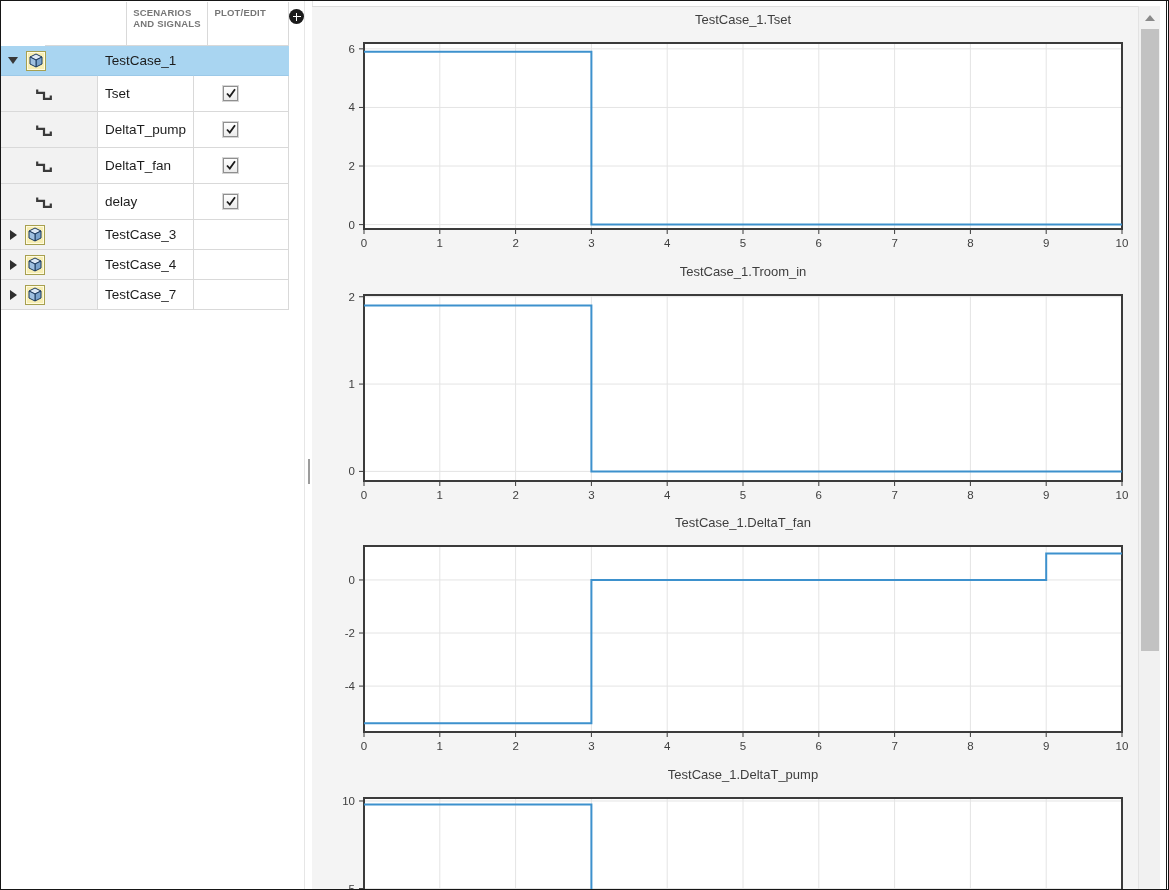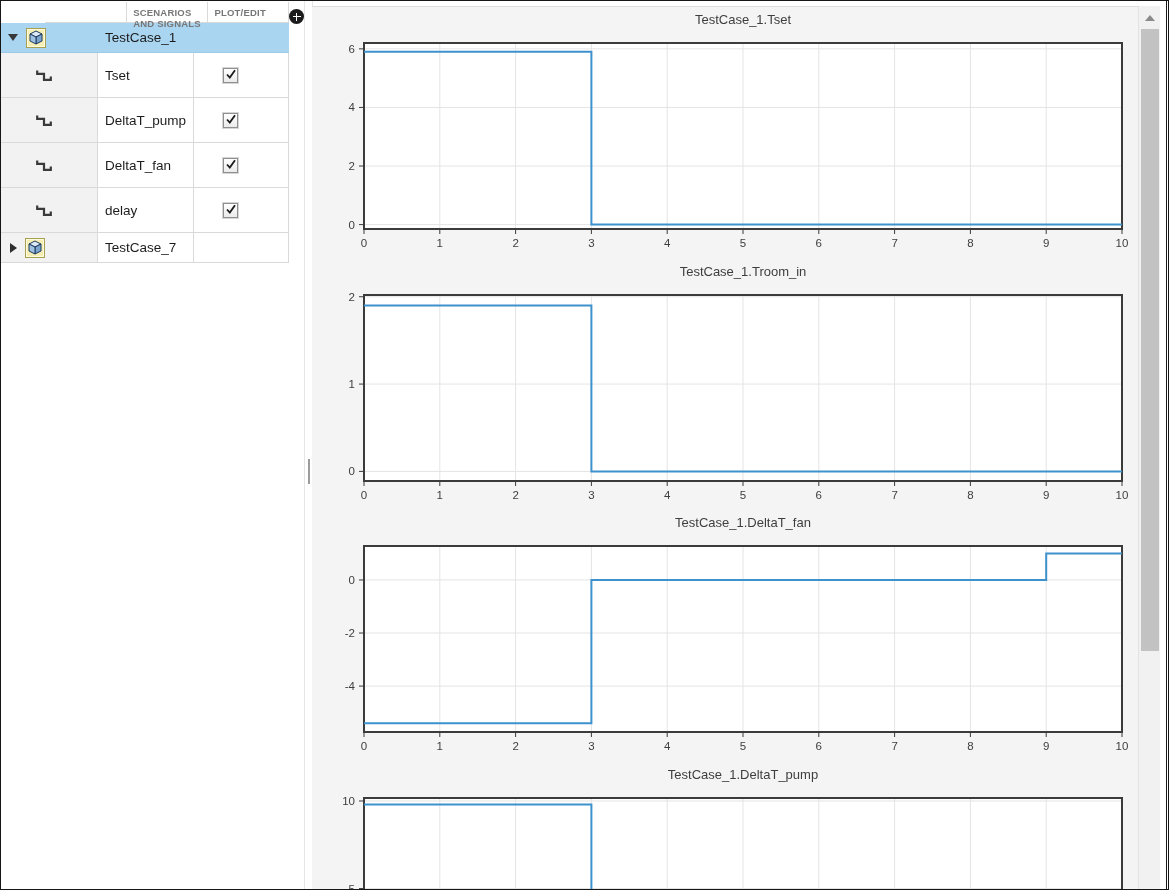--- a/index.html
+++ b/index.html
@@ -2,35 +2,35 @@
 <html><head>
 <meta charset="utf-8">
 <style>
   * { box-sizing: border-box; margin: 0; padding: 0; }
   body { width: 1169px; height: 890px; font-family: "Liberation Sans", sans-serif; background: #fff; }
   #app { position: relative; width: 1169px; height: 890px; background: #fff;
          border: 1px solid #161616; border-right: 3px double #161616; overflow: hidden; }
 
   
   .tree-table { position: absolute; left: 0; top: 1px; width: 288px; }
-  .thead { display: flex; height: 21px; padding-left: 44px; }
+  .thead { display: flex; height: 44px; padding-left: 44px; }
   .thead .cell { border-bottom: 1px solid #d9d9d9; border-right: 1px solid #d9d9d9;
                  font-size: 9.5px; font-weight: bold; color: #767676; letter-spacing: .2px;
                  padding: 5px 4px 0 6px; line-height: 1.2; background: #fff; }
   .c-icon  { width: 97px; }
   .c-name  { width: 96px; }
   .c-check { width: 95px; }
   .trow { display: flex; background: #fff; }
   .trow .cell { border-bottom: 1px solid #d9d9d9; border-right: 1px solid #d9d9d9;
                 display: flex; align-items: center; }
   .trow .c-icon { background: #f2f2f2; }
   .trow .c-name { padding-left: 7px; font-size: 13.5px; color: #1c1c1c; }
   .trow .c-check { padding-left: 29px; }
   .trow.scenario { height: 30px; }
-  .trow.signal   { height: 45px; }
+  .trow.signal   { height: 36px; }
   .trow.selected { background: #a9d5f1; }
   .trow.selected .cell { background: transparent; border-right-color: transparent; border-bottom-color: #9cc9e8; }
 
   .arw { display: inline-block; width: 0; height: 0; }
   .arw.down  { margin-left: 7px; border-left: 5px solid transparent; border-right: 5px solid transparent; border-top: 7px solid #383838; }
   .arw.right { margin-left: 9px; border-top: 5px solid transparent; border-bottom: 5px solid transparent; border-left: 7px solid #2e2e2e; }
   .cube { margin-left: 8px; width: 20px; height: 20px; line-height: 0; }
   .sig  { margin-left: 33px; width: 20px; height: 16px; line-height: 0; }
 
   .cb { width: 15px; height: 15px; border: 1px solid #8f8f8f; outline: 1px solid #d6d6d6;
@@ -144,20 +144,52 @@
               </svg></span>
           </div>
       <div class="cell c-name">delay</div>
       <div class="cell c-check">
             <span class="cb">
               <span><svg width="12" height="12" viewBox="0 0 12 12">
  <path d="M2 6.5 L4.8 9.5 L10 2.2" fill="none" stroke="#1c1c1c" stroke-width="1.8"></path>
                 </svg></span>
             </span>
           </div>
+    </div>
+        <div class="trow scenario">
+      <div class="cell c-icon">
+            <span class="arw right"></span>
+       <span class="cube"><svg width="20" height="20" viewBox="0 0 20 20">
+ <rect x="0.5" y="0.5" width="19" height="19" fill="#f7eeb4" stroke="#a7a04f"></rect>
+ <rect x="1.5" y="1.5" width="17" height="17" fill="none" stroke="#fffbe0"></rect>
+ <g stroke="#1d3a5f" stroke-width="1" stroke-linejoin="round">
+  <path d="M10 3 L16 6 L10 9 L4 6 Z" fill="#dde9f5"></path>
+  <path d="M10 9 L16 6 L16 13 L10 16 Z" fill="#7ba3cc"></path>
+  <path d="M10 9 L4 6 L4 13 L10 16 Z" fill="#9fc0e0"></path>
+ </g>
+              </svg></span>
+          </div>
+      <div class="cell c-name">TestCase_3</div>
+      <div class="cell c-check"></div>
+    </div>
+        <div class="trow scenario">
+      <div class="cell c-icon">
+            <span class="arw right"></span>
+       <span class="cube"><svg width="20" height="20" viewBox="0 0 20 20">
+ <rect x="0.5" y="0.5" width="19" height="19" fill="#f7eeb4" stroke="#a7a04f"></rect>
+ <rect x="1.5" y="1.5" width="17" height="17" fill="none" stroke="#fffbe0"></rect>
+ <g stroke="#1d3a5f" stroke-width="1" stroke-linejoin="round">
+  <path d="M10 3 L16 6 L10 9 L4 6 Z" fill="#dde9f5"></path>
+  <path d="M10 9 L16 6 L16 13 L10 16 Z" fill="#7ba3cc"></path>
+  <path d="M10 9 L4 6 L4 13 L10 16 Z" fill="#9fc0e0"></path>
+ </g>
+              </svg></span>
+          </div>
+      <div class="cell c-name">TestCase_4</div>
+      <div class="cell c-check"></div>
     </div>
         <div class="trow scenario">
       <div class="cell c-icon">
             <span class="arw right"></span>
        <span class="cube"><svg width="20" height="20" viewBox="0 0 20 20">
  <rect x="0.5" y="0.5" width="19" height="19" fill="#f7eeb4" stroke="#a7a04f"></rect>
  <rect x="1.5" y="1.5" width="17" height="17" fill="none" stroke="#fffbe0"></rect>
  <g stroke="#1d3a5f" stroke-width="1" stroke-linejoin="round">
   <path d="M10 3 L16 6 L10 9 L4 6 Z" fill="#dde9f5"></path>
   <path d="M10 9 L16 6 L16 13 L10 16 Z" fill="#7ba3cc"></path>

